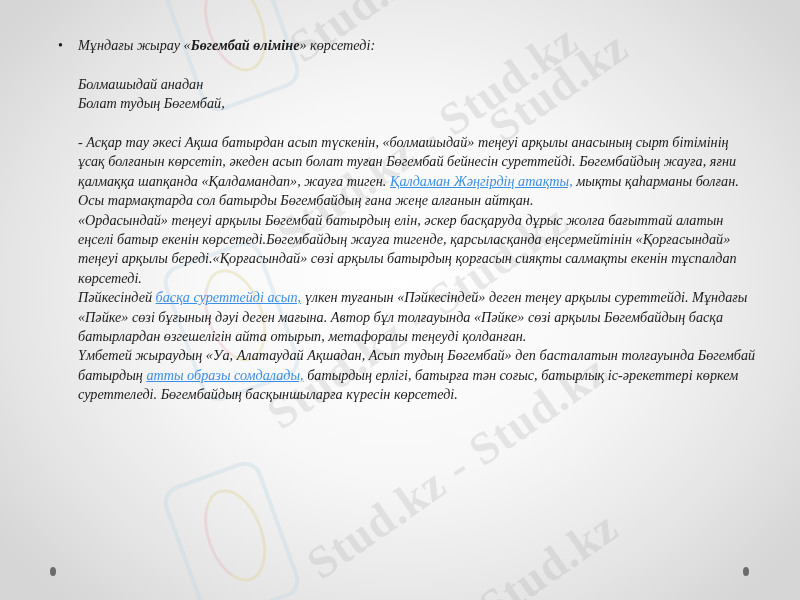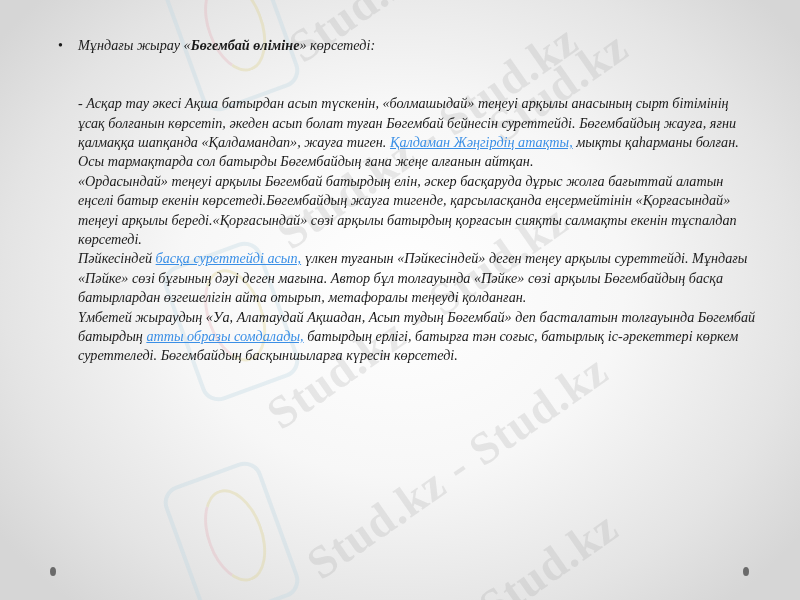--- a/index.html
+++ b/index.html
@@ -46,20 +46,22 @@
 <div class="watermark" style="left:240px; top:290px;">Stud.kz - Stud.kz</div>
 <div class="watermark" style="left:280px; top:440px;">Stud.kz - Stud.kz</div>
 <div class="watermark" style="left:470px; top:540px;">Stud.kz</div>
 
 <div class="content">
   <div class="row">
     <span class="bullet">•</span>
     <div class="text">
       <div class="it"><span>Мұндағы жырау «</span><span class="b">Бөгембай өліміне</span><span>» көрсетеді:</span></div>
       <div class="gap"></div>
+      <div class="it">Болмашыдай анадан</div>
+      <div class="it">Болат тудың Бөгембай,</div>
       <div class="gap"></div>
       <div class="it"><span>- Асқар тау әкесі Ақша батырдан асып түскенін, «болмашыдай» теңеуі арқылы анасының сырт бітімінің ұсақ болғанын көрсетіп, әкеден асып болат туған Бөгембай бейнесін суреттейді. Бөгембайдың жауға, яғни қалмаққа шапқанда «Қалдамандап», жауға тиген. </span><a class="link" href="#">Қалдаман Жәңгірдің атақты,</a><span> мықты қаһарманы болған. Осы тармақтарда сол батырды Бөгембайдың ғана жеңе алғанын айтқан.</span></div>
       <div class="it">«Ордасындай» теңеуі арқылы Бөгембай батырдың елін, әскер басқаруда дұрыс жолға бағыттай алатын еңселі батыр екенін көрсетеді.Бөгембайдың жауға тигенде, қарсыласқанда еңсермейтінін «Қорғасындай» теңеуі арқылы береді.«Қорғасындай» сөзі арқылы батырдың қорғасын сияқты салмақты екенін тұспалдап көрсетеді.</div>
       <div class="it"><span>Пәйкесіндей </span><a class="link" href="#">басқа суреттейді асып,</a><span> үлкен туғанын «Пәйкесіндей» деген теңеу арқылы суреттейді. Мұндағы «Пәйке» сөзі бұғының дәуі деген мағына. Автор бұл толғауында «Пәйке» сөзі арқылы Бөгембайдың басқа батырлардан өзгешелігін айта отырып, метафоралы теңеуді қолданған.</span></div>
       <div class="it"><span>Үмбетей жыраудың «Уа, Алатаудай Ақшадан, Асып тудың Бөгембай» деп басталатын толғауында Бөгембай батырдың </span><a class="link" href="#">атты образы сомдалады,</a><span> батырдың ерлігі, батырға тән соғыс, батырлық іс-әрекеттері көркем суреттеледі. Бөгембайдың басқыншыларға күресін көрсетеді.</span></div>
     </div>
   </div>
 </div>
 
 <div class="dot" style="left:50px; top:567px;"></div>

